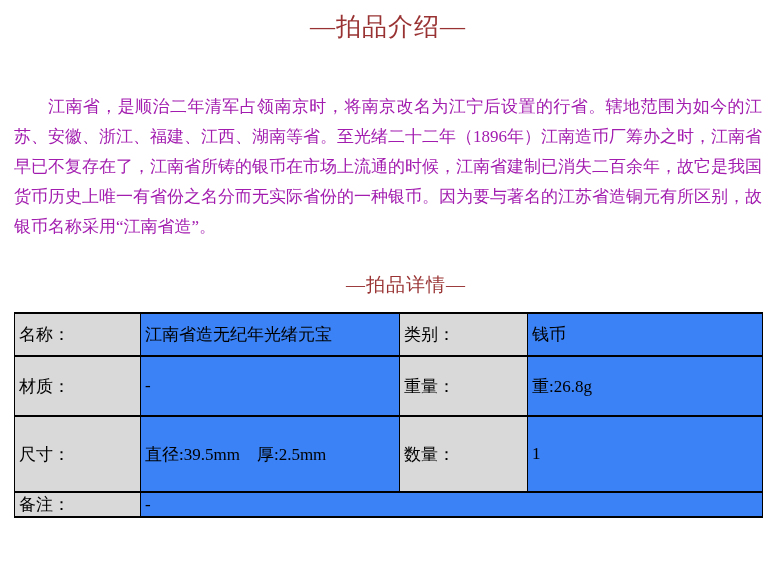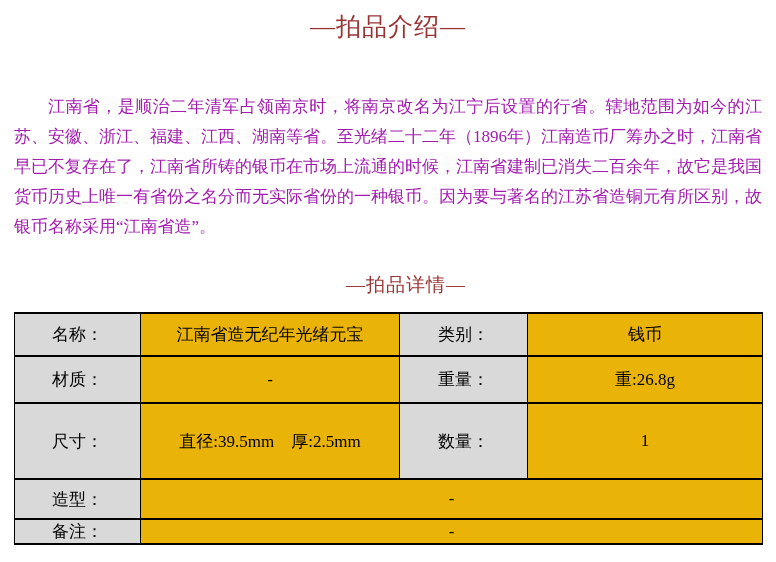--- a/index.html
+++ b/index.html
@@ -44,30 +44,29 @@
   table.detail-table {
     border-collapse: collapse;
     table-layout: fixed;
     width: 748px;
     margin: 15px 14px 0 14px;
   }
   table.detail-table td {
     border: 1px solid #000000;
     border-top-width: 2px;
     border-bottom-width: 2px;
-    text-align: center;
     vertical-align: middle;
     font-size: 17px;
     padding: 0 4px;
     overflow: hidden;
   }
   td.lbl { background: #d9d9d9; }
-  td.val { background: #eab308; }
+  td.val { background: #3b82f6; }
   tr.r1 { height: 43px; }
-  tr.r2 { height: 47px; }
+  tr.r2 { height: 60px; }
   tr.r3 { height: 76px; }
   tr.r4 { height: 40px; }
   tr.r5 { height: 24px; padding-left: 12px; }
 </style>
 </head>
 <body>
 
 <h1 id="intro-title" class="section-title">—拍品介绍—</h1>
 
 <p id="intro-paragraph">江南省，是顺治二年清军占领南京时，将南京改名为江宁后设置的行省。辖地范围为如今的江苏、安徽、浙江、福建、江西、湖南等省。至光绪二十二年（1896年）江南造币厂筹办之时，江南省早已不复存在了，江南省所铸的银币在市场上流通的时候，江南省建制已消失二百余年，故它是我国货币历史上唯一有省份之名分而无实际省份的一种银币。因为要与著名的江苏省造铜元有所区别，故银币名称采用“江南省造”。</p>
@@ -93,22 +92,18 @@
       <td class="val">-</td>
       <td class="lbl">重量：</td>
       <td class="val">重:26.8g</td>
     </tr>
     <tr class="r3">
       <td class="lbl">尺寸：</td>
       <td class="val">直径:39.5mm　厚:2.5mm</td>
       <td class="lbl">数量：</td>
       <td class="val">1</td>
     </tr>
-    <tr class="r4">
-      <td class="lbl">造型：</td>
-      <td class="val" colspan="3">-</td>
-    </tr>
     <tr class="r5">
       <td class="lbl">备注：</td>
       <td class="val" colspan="3">-</td>
     </tr>
   </tbody>
 </table>
 
 </body></html>

